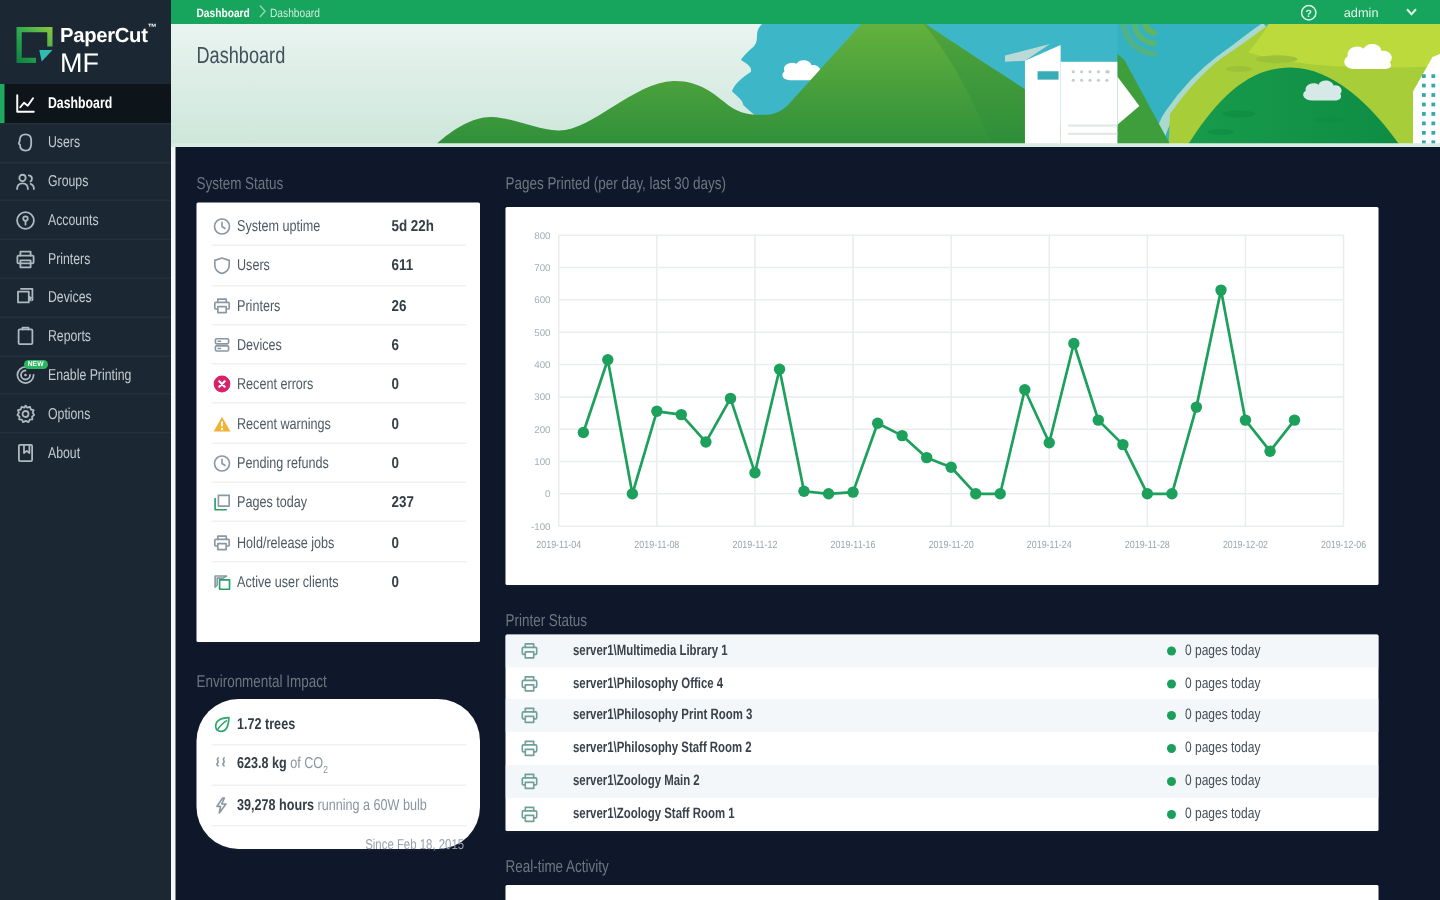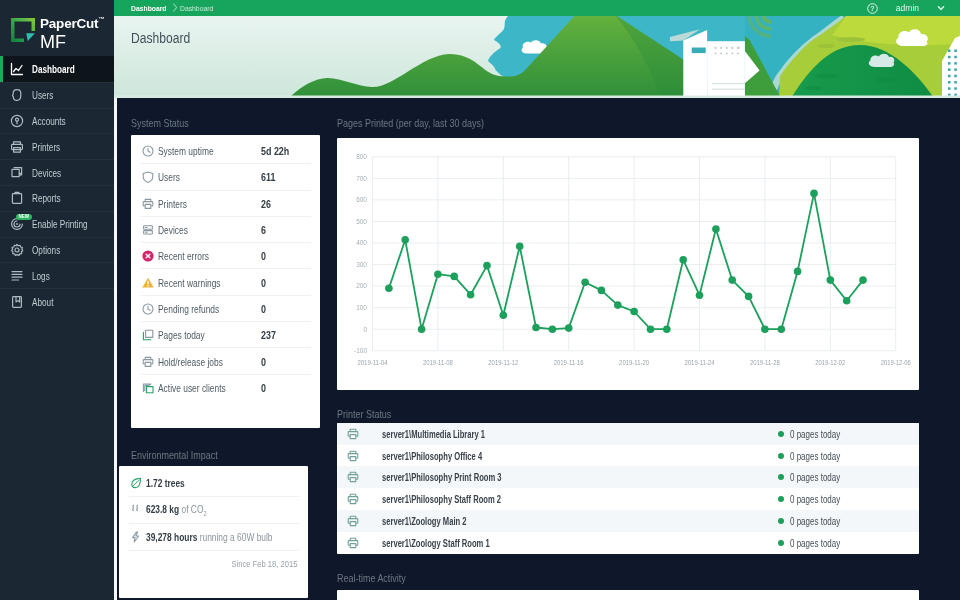--- a/index.html
+++ b/index.html
@@ -42,21 +42,21 @@
   
   .h-sys { left:17px; top:19px; }
   .card-sys { left:17px; top:37px; width:189px; height:292.5px; padding-top:3px; }
   .srow { position:relative; height:26.3px; }
   .srow:not(:last-child):after { content:""; position:absolute; left:10px; right:9px; bottom:0; border-bottom:1px solid #eef1f3; }
   .srow .ic { position:absolute; left:11px; top:50%; transform:translateY(-50%); width:12px; height:12px; }
   .srow .lb { position:absolute; left:27px; top:50%; transform:translateY(-50%) scaleX(0.8); transform-origin:0 50%; font-size:10.5px; color:#4e5a63; white-space:nowrap; }
   .srow .vl { position:absolute; left:130px; top:50%; transform:translateY(-50%) scaleX(0.85); transform-origin:0 50%; font-size:10.5px; font-weight:700; color:#333d46; white-space:nowrap; }
 
   .h-env { left:17px; top:351px; }
-  .card-env { left:5px; top:367.5px; width:189px; height:132px; padding-top:4px; }
+  .card-env { left:17px; top:367.5px; width:189px; height:100px; padding-top:4px;border-radius:28px; }
   .erow { position:relative; height:27px; }
   .erow:after { content:""; position:absolute; left:10px; right:9px; bottom:0; border-bottom:1px solid #eef1f3; }
   .erow .ic { position:absolute; left:11px; top:50%; transform:translateY(-50%); width:12px; height:12px; }
   .erow .tx { position:absolute; left:27px; top:50%; transform:translateY(-50%) scaleX(0.8); transform-origin:0 50%; font-size:10.5px; color:#8a959d; white-space:nowrap; }
   .erow .tx b { color:#333d46; }
   .since { position:absolute; right:11px; top:92px; font-size:9.5px; color:#97a1a9; transform:scaleX(0.8); transform-origin:100% 50%; }
 
   
   .h-pp { left:223px; top:19px; }
   .card-chart { left:223px; top:39.5px; width:582px; height:252px; overflow:hidden; }
@@ -213,20 +213,29 @@
         <span class="lb">Dashboard</span>
       </div>
     <div class="nav-item">
         <svg class="ic" viewBox="0 0 14 14">
           <path d="M7 1.6 C4.6 1.6 3.2 3.2 3.2 5.4 C3.2 6.3 2.6 6.8 2.6 7.6 C2.6 8.2 3.1 8.3 3.3 8.4 C3.3 10.6 4.3 12.4 7 12.4 C9.7 12.4 10.8 10.2 10.8 7.6 L10.8 5.4 C10.8 3.2 9.4 1.6 7 1.6 Z" fill="none" stroke="#aeb9c1" stroke-width="1.2" stroke-linecap="round" stroke-linejoin="round"></path>
         </svg>
         <span class="lb">Users</span>
       </div>
     <div class="nav-item">
         <svg class="ic" viewBox="0 0 14 14">
+          <circle cx="5" cy="4.6" r="2.1" fill="none" stroke="#aeb9c1" stroke-width="1.2" stroke-linecap="round" stroke-linejoin="round"></circle>
+          <path d="M1.4 12 C1.4 9.6 2.9 8.2 5 8.2 C7.1 8.2 8.6 9.6 8.6 12" fill="none" stroke="#aeb9c1" stroke-width="1.2" stroke-linecap="round" stroke-linejoin="round"></path>
+          <path d="M9.2 2.9 C10.4 3 11.3 3.9 11.3 5.1 C11.3 6 10.9 6.6 10.3 7" fill="none" stroke="#aeb9c1" stroke-width="1.2" stroke-linecap="round" stroke-linejoin="round"></path>
+          <path d="M10.4 8.6 C11.8 9.1 12.6 10.3 12.6 12" fill="none" stroke="#aeb9c1" stroke-width="1.2" stroke-linecap="round" stroke-linejoin="round"></path>
+        </svg>
+        <span class="lb">Groups</span>
+      </div>
+    <div class="nav-item">
+        <svg class="ic" viewBox="0 0 14 14">
           <circle cx="7" cy="7" r="5.6" fill="none" stroke="#aeb9c1" stroke-width="1.2" stroke-linecap="round" stroke-linejoin="round"></circle>
           <circle cx="7" cy="5.7" r="1.5" fill="none" stroke="#aeb9c1" stroke-width="1.2" stroke-linecap="round" stroke-linejoin="round"></circle>
           <path d="M7 7.2 V9.8" fill="none" stroke="#aeb9c1" stroke-width="1.2" stroke-linecap="round" stroke-linejoin="round"></path>
         </svg>
         <span class="lb">Accounts</span>
       </div>
     <div class="nav-item">
         <svg class="ic" viewBox="0 0 14 14">
           <path d="M3.6 4.4 V1.8 H10.4 V4.4" fill="none" stroke="#aeb9c1" stroke-width="1.2" stroke-linecap="round" stroke-linejoin="round"></path>
           <rect x="1.6" y="4.4" width="10.8" height="5.2" rx="0.8" fill="none" stroke="#aeb9c1" stroke-width="1.2" stroke-linecap="round" stroke-linejoin="round"></rect>
@@ -257,29 +266,20 @@
         </svg>
         <span style="position:absolute;left:16px;top:2px;background:#2db460;color:#fff;font-size:4.5px;font-weight:700;padding:1px 2.5px;border-radius:4px;line-height:1;">NEW</span>
         <span class="lb">Enable Printing</span>
       </div>
     <div class="nav-item">
         <svg class="ic" viewBox="0 0 14 14">
           <circle cx="7" cy="7" r="2" fill="none" stroke="#aeb9c1" stroke-width="1.2" stroke-linecap="round" stroke-linejoin="round"></circle>
           <path d="M7 1.4 L8.2 2.8 L10 2.2 L10.6 4 L12.4 4.4 L11.8 6.2 L12.8 7.6 L11.4 8.8 L11.6 10.6 L9.8 10.8 L9 12.4 L7.2 11.6 L5.4 12.4 L4.6 10.8 L2.8 10.6 L3 8.8 L1.6 7.6 L2.6 6.2 L2 4.4 L3.8 4 L4.4 2.2 L6.2 2.8 Z" fill="none" stroke="#aeb9c1" stroke-width="1.2" stroke-linecap="round" stroke-linejoin="round"></path>
         </svg>
         <span class="lb">Options</span>
-      </div>
-    <div class="nav-item">
-        <svg class="ic" viewBox="0 0 14 14">
-          <path d="M2 2.6 H12" fill="none" stroke="#aeb9c1" stroke-width="1.2" stroke-linecap="round" stroke-linejoin="round"></path>
-          <path d="M2 5.4 H12" fill="none" stroke="#aeb9c1" stroke-width="1.2" stroke-linecap="round" stroke-linejoin="round"></path>
-          <path d="M2 8.2 H12" fill="none" stroke="#aeb9c1" stroke-width="1.2" stroke-linecap="round" stroke-linejoin="round"></path>
-          <path d="M2 11 H8.5" fill="none" stroke="#aeb9c1" stroke-width="1.2" stroke-linecap="round" stroke-linejoin="round"></path>
-        </svg>
-        <span class="lb">Logs</span>
       </div>
     <div class="nav-item">
         <svg class="ic" viewBox="0 0 14 14">
           <rect x="2.6" y="1.6" width="8.8" height="10.8" rx="0.8" fill="none" stroke="#aeb9c1" stroke-width="1.2" stroke-linecap="round" stroke-linejoin="round"></rect>
           <path d="M6 1.6 V7 L7.8 5.6 L9.6 7 V1.6" fill="none" stroke="#aeb9c1" stroke-width="1.2" stroke-linecap="round" stroke-linejoin="round"></path>
         </svg>
         <span class="lb">About</span>
       </div>
   </div>
 </div>

